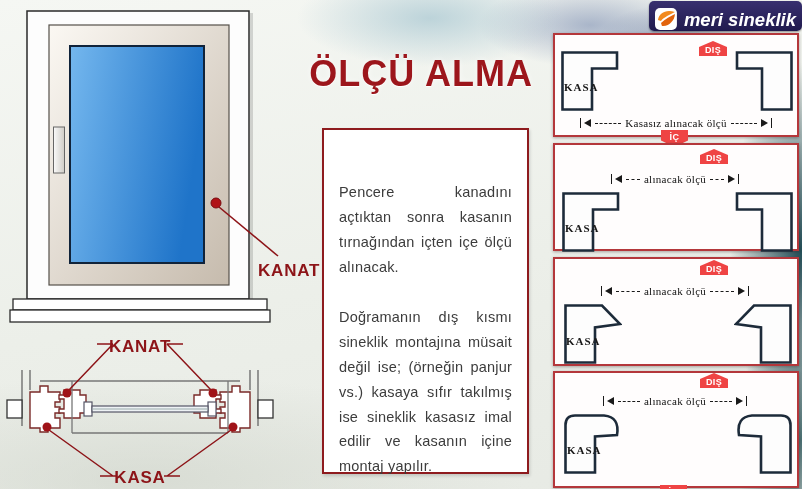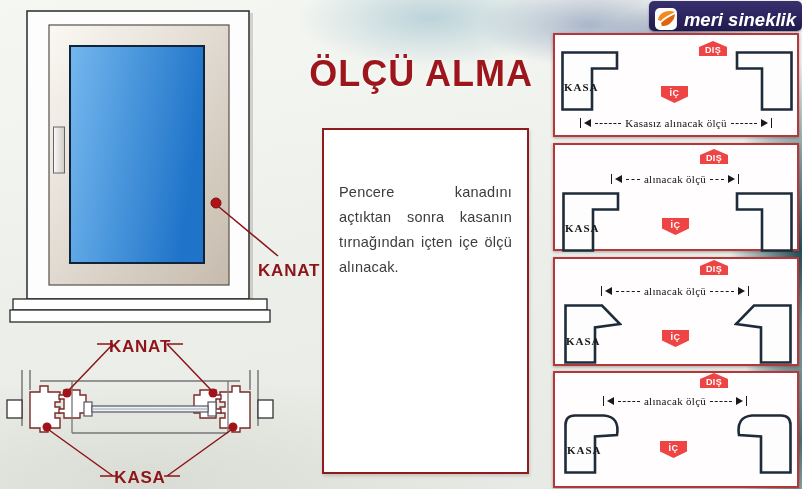--- a/index.html
+++ b/index.html
@@ -54,21 +54,21 @@
     box-shadow:0 1px 3px rgba(40,20,20,.35);
   }
   .panel *{position:absolute;}
   svg.prof use{stroke:#1d2b3a;stroke-width:2.6;fill:#fdfdfd;stroke-linejoin:miter;}
   .badge{
     display:flex;align-items:center;justify-content:center;
     color:#fff;font-weight:bold;font-size:9px;letter-spacing:.4px;
     background:#ef4444;
   }
   .badge.dis{width:28px;height:15px;clip-path:polygon(50% 0,100% 40%,100% 100%,0 100%,0 40%);padding-top:2px;box-sizing:border-box;}
-  .badge.ic{width:27px;height:17px;clip-path:polygon(0 0,100% 0,100% 62%,50% 100%,0 62%);padding-bottom:4px;box-sizing:border-box;}
+  .badge.ic{width:27px;height:17px;clip-path:polygon(0 0,100% 0,100% 62%,50% 100%,0 62%);padding-bottom:4px;box-sizing:border-box;margin-top:44px;}
   .kasa-label{font-family:"Liberation Serif",serif;font-weight:bold;font-size:11px;letter-spacing:1px;color:#1a1a1a;}
   .measure{display:flex;align-items:center;height:12px;}
   .measure span{position:static;}
   .tick{width:0;height:10px;border-left:1.5px solid #1a1a1a;}
   .ar{width:0;height:0;border-top:4px solid transparent;border-bottom:4px solid transparent;}
   .ar.l{border-right:7px solid #1a1a1a;margin-left:3px;}
   .ar.r{border-left:7px solid #1a1a1a;margin-right:3px;}
   .dash{flex:1;height:0;border-top:1.7px dashed #1a1a1a;margin:0 4px;}
   .mlabel{font-family:"Liberation Serif",serif;font-weight:normal;font-size:11px;letter-spacing:.3px;color:#111;white-space:nowrap;}
   
@@ -145,20 +145,21 @@
   </svg>
   <div class="abs callout-label" style="left:98px;top:337px;width:84px;text-align:center">KANAT</div>
   <div class="abs callout-label" style="left:98px;top:468px;width:84px;text-align:center">KASA</div>
 
   <div class="abs title">
     <div>ÖLÇÜ ALMA</div>
   </div>
 
   <div class="abs textbox">
     <p>Pencere kanadını açtıktan sonra kasanın tırnağından içten içe ölçü alınacak.</p>
+    <p>Doğramanın dış kısmı sineklik montajına müsait değil ise; (örneğin panjur vs.) kasaya sıfır takılmış ise sineklik kasasız imal edilir ve kasanın içine montaj yapılır.</p>
   </div>
 
   <div class="abs logo">
     <svg width="24" height="24" viewBox="0 0 24 24">
       <rect x="0" y="1" width="22" height="22" rx="5" fill="#ffffff"></rect>
       <path d="M3,13 C4,6 11,2 20,5 C15,8 9,10 6,14 Z" fill="#f28a1e"></path>
       <path d="M6,16 C10,12 16,9 20,7 C20,13 14,20 7,19 Z" fill="#e2640d"></path>
     </svg>
     <span class="brand">meri sineklik</span>
   </div>

